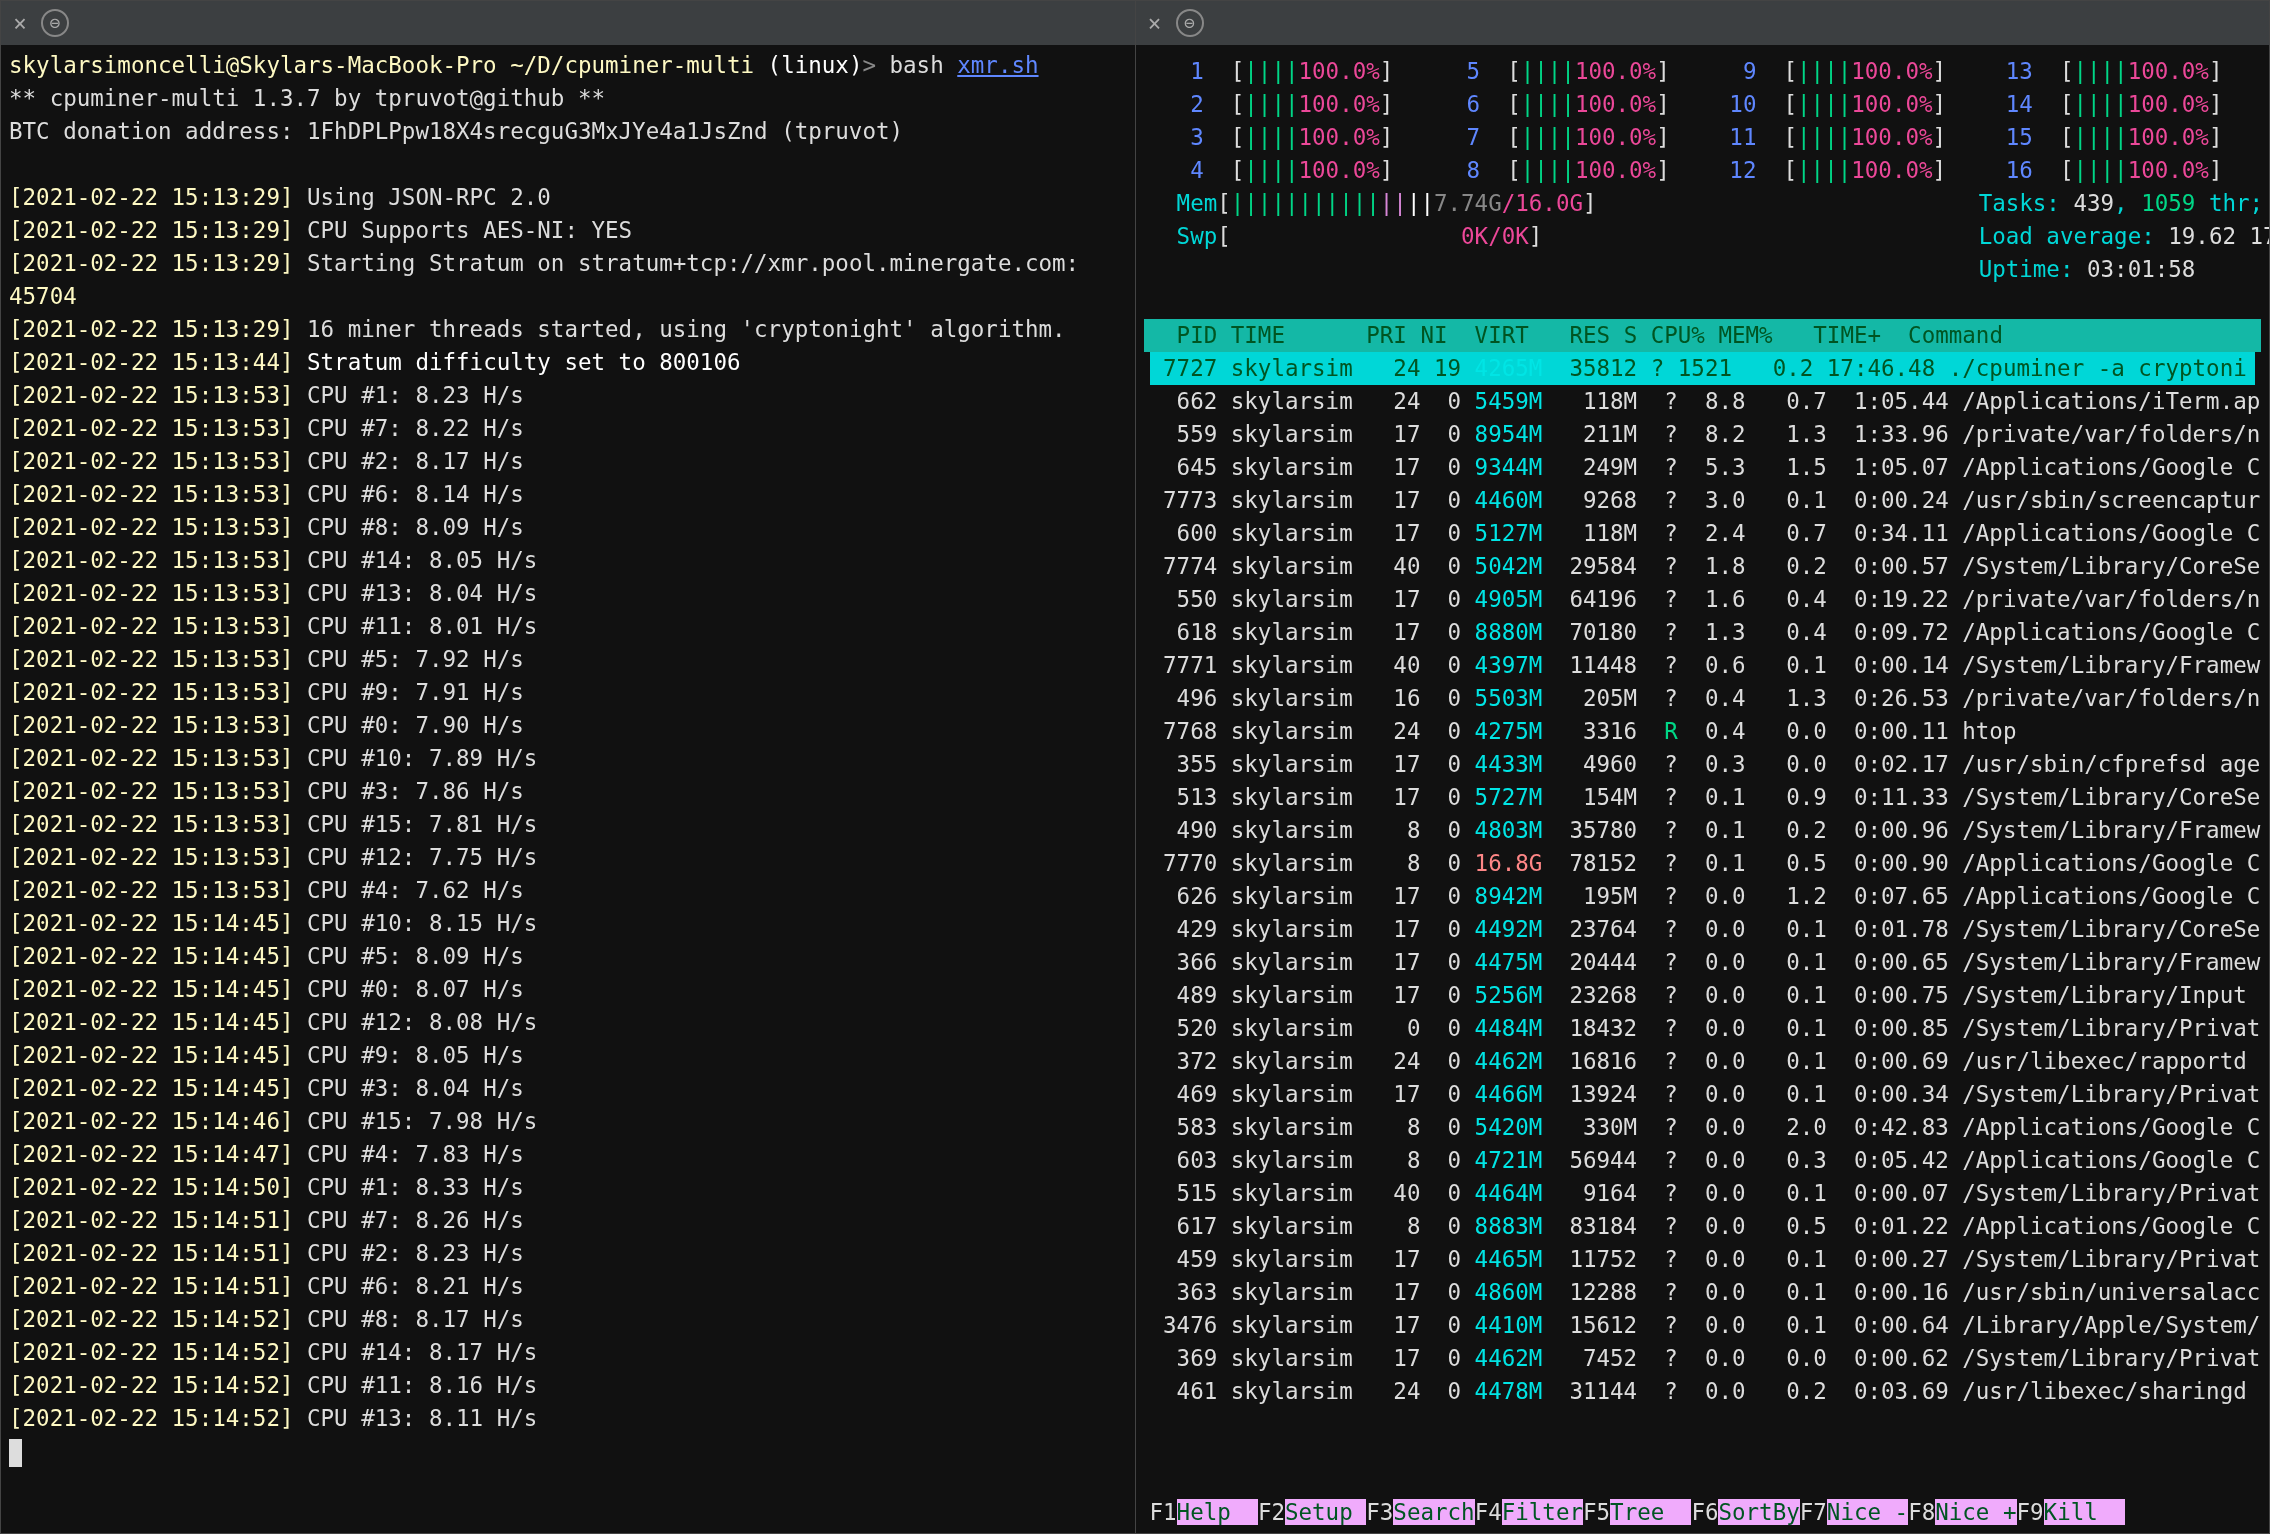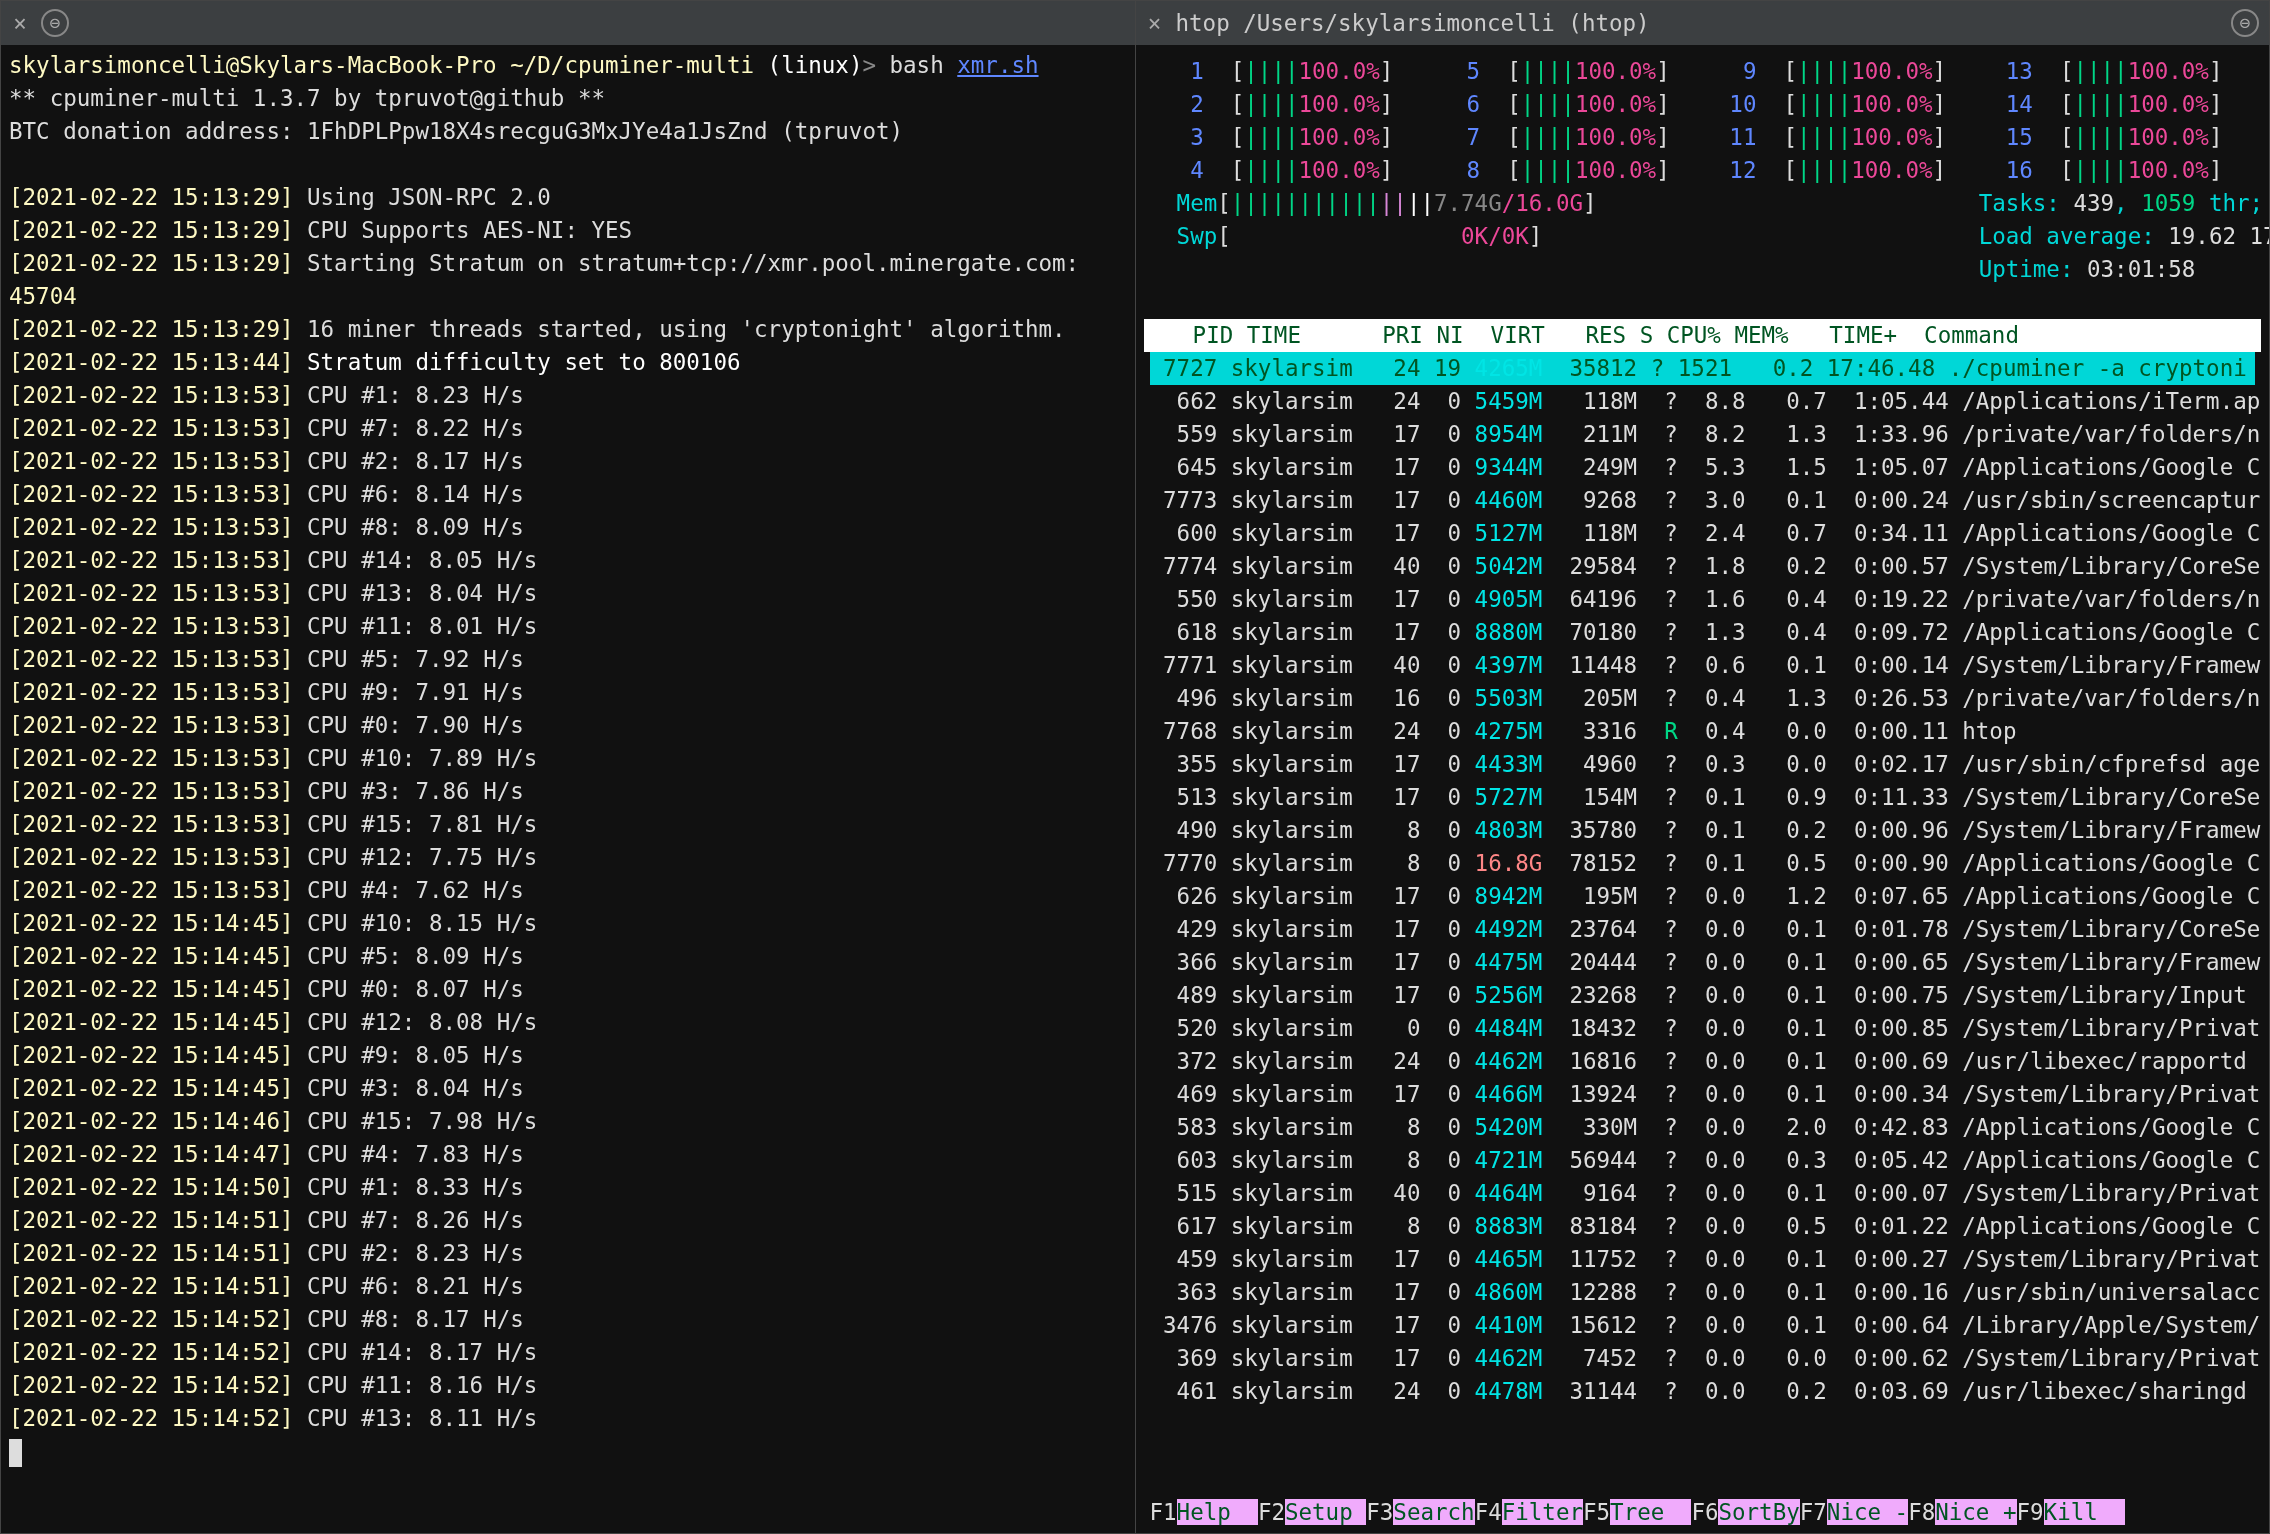--- a/index.html
+++ b/index.html
@@ -18,21 +18,21 @@
   
   #htop{display:flex;flex-direction:column;height:100%}
   .meters{display:flex;padding:6px 6px 0 6px}
   .mcol{flex:1;min-width:0}
   .mrow{white-space:pre}
   .bar-num{color:#5f87ff}
   .bar-brkt{color:#ddd}
   .bar-fill{color:#00d787}
   .bar-pct{color:#ec4899}
   .mem-lbl{color:#00d7d7}
-  .proc-header{display:flex;background:#ffffff;color:#052;padding:0 22px}
+  .proc-header{display:flex;background:#14b8a6;color:#052;padding:0 6px}
   .proc-header span{white-space:pre}
   .proc-body{flex:1;overflow:hidden;padding:0 6px}
   .proc-row{white-space:pre}
   .proc-row.sel{background:#00d7d7;color:#052}
   .virt{color:#00e5e5}
   .virt-r{color:#ff8787}
   .fkeys{display:flex;background:#111;padding:0 6px}
   .fkeys span{white-space:pre}
   .fk-lbl{background:#f0abfc;color:#052}
   #cursor{display:inline-block;width:13px;height:28px;background:#ddd;vertical-align:middle}
@@ -46,21 +46,20 @@
     <div class="tabbar">
       <span class="x">×</span>
       <span class="menu">⊖</span>
     </div>
     <div class="term" id="left-term"><div><span class="c-cyan">skylarsimoncelli@Skylars-MacBook-Pro</span> <span class="c-cyan">~/D/cpuminer-multi</span> <span class="c-yellow">(linux)</span><span class="c-dim">&gt; </span><span>bash </span><span class="c-blue" style="text-decoration:underline">xmr.sh</span></div><div>** cpuminer-multi 1.3.7 by tpruvot@github **</div><div>BTC donation address: 1FhDPLPpw18X4srecguG3MxJYe4a1JsZnd (tpruvot)</div><div> </div><div><span class="c-cyan">[2021-02-22 15:13:29]</span> <span class="">Using JSON-RPC 2.0</span></div><div><span class="c-cyan">[2021-02-22 15:13:29]</span> <span class="">CPU Supports AES-NI: YES</span></div><div><span class="c-cyan">[2021-02-22 15:13:29]</span> <span class="">Starting Stratum on stratum+tcp://xmr.pool.minergate.com:</span></div><div><span class="c-cyan">45704</span></div><div><span class="c-cyan">[2021-02-22 15:13:29]</span> <span class="">16 miner threads started, using 'cryptonight' algorithm.</span></div><div><span class="c-cyan">[2021-02-22 15:13:44]</span> <span class="c-yellow">Stratum difficulty set to 800106</span></div><div><span class="c-cyan">[2021-02-22 15:13:53]</span> <span class="">CPU #1: 8.23 H/s</span></div><div><span class="c-cyan">[2021-02-22 15:13:53]</span> <span class="">CPU #7: 8.22 H/s</span></div><div><span class="c-cyan">[2021-02-22 15:13:53]</span> <span class="">CPU #2: 8.17 H/s</span></div><div><span class="c-cyan">[2021-02-22 15:13:53]</span> <span class="">CPU #6: 8.14 H/s</span></div><div><span class="c-cyan">[2021-02-22 15:13:53]</span> <span class="">CPU #8: 8.09 H/s</span></div><div><span class="c-cyan">[2021-02-22 15:13:53]</span> <span class="">CPU #14: 8.05 H/s</span></div><div><span class="c-cyan">[2021-02-22 15:13:53]</span> <span class="">CPU #13: 8.04 H/s</span></div><div><span class="c-cyan">[2021-02-22 15:13:53]</span> <span class="">CPU #11: 8.01 H/s</span></div><div><span class="c-cyan">[2021-02-22 15:13:53]</span> <span class="">CPU #5: 7.92 H/s</span></div><div><span class="c-cyan">[2021-02-22 15:13:53]</span> <span class="">CPU #9: 7.91 H/s</span></div><div><span class="c-cyan">[2021-02-22 15:13:53]</span> <span class="">CPU #0: 7.90 H/s</span></div><div><span class="c-cyan">[2021-02-22 15:13:53]</span> <span class="">CPU #10: 7.89 H/s</span></div><div><span class="c-cyan">[2021-02-22 15:13:53]</span> <span class="">CPU #3: 7.86 H/s</span></div><div><span class="c-cyan">[2021-02-22 15:13:53]</span> <span class="">CPU #15: 7.81 H/s</span></div><div><span class="c-cyan">[2021-02-22 15:13:53]</span> <span class="">CPU #12: 7.75 H/s</span></div><div><span class="c-cyan">[2021-02-22 15:13:53]</span> <span class="">CPU #4: 7.62 H/s</span></div><div><span class="c-cyan">[2021-02-22 15:14:45]</span> <span class="">CPU #10: 8.15 H/s</span></div><div><span class="c-cyan">[2021-02-22 15:14:45]</span> <span class="">CPU #5: 8.09 H/s</span></div><div><span class="c-cyan">[2021-02-22 15:14:45]</span> <span class="">CPU #0: 8.07 H/s</span></div><div><span class="c-cyan">[2021-02-22 15:14:45]</span> <span class="">CPU #12: 8.08 H/s</span></div><div><span class="c-cyan">[2021-02-22 15:14:45]</span> <span class="">CPU #9: 8.05 H/s</span></div><div><span class="c-cyan">[2021-02-22 15:14:45]</span> <span class="">CPU #3: 8.04 H/s</span></div><div><span class="c-cyan">[2021-02-22 15:14:46]</span> <span class="">CPU #15: 7.98 H/s</span></div><div><span class="c-cyan">[2021-02-22 15:14:47]</span> <span class="">CPU #4: 7.83 H/s</span></div><div><span class="c-cyan">[2021-02-22 15:14:50]</span> <span class="">CPU #1: 8.33 H/s</span></div><div><span class="c-cyan">[2021-02-22 15:14:51]</span> <span class="">CPU #7: 8.26 H/s</span></div><div><span class="c-cyan">[2021-02-22 15:14:51]</span> <span class="">CPU #2: 8.23 H/s</span></div><div><span class="c-cyan">[2021-02-22 15:14:51]</span> <span class="">CPU #6: 8.21 H/s</span></div><div><span class="c-cyan">[2021-02-22 15:14:52]</span> <span class="">CPU #8: 8.17 H/s</span></div><div><span class="c-cyan">[2021-02-22 15:14:52]</span> <span class="">CPU #14: 8.17 H/s</span></div><div><span class="c-cyan">[2021-02-22 15:14:52]</span> <span class="">CPU #11: 8.16 H/s</span></div><div><span class="c-cyan">[2021-02-22 15:14:52]</span> <span class="">CPU #13: 8.11 H/s</span></div><div><span id="cursor"></span></div></div>
   </div>
 
   <div class="pane">
     <div class="tabbar">
       <span class="x">×</span>
-      <span class="title">htop /Users/skylarsimoncelli (htop)</span>
       <span class="menu">⊖</span>
     </div>
     <div class="term" id="htop">
       <div class="meters" id="meters"><div class="mcol"><div class="mrow">  <span class="bar-num"> 1</span>  <span class="bar-brkt">[</span><span class="bar-fill">||||</span><span class="bar-pct">100.0%</span><span class="bar-brkt">]</span></div><div class="mrow">  <span class="bar-num"> 2</span>  <span class="bar-brkt">[</span><span class="bar-fill">||||</span><span class="bar-pct">100.0%</span><span class="bar-brkt">]</span></div><div class="mrow">  <span class="bar-num"> 3</span>  <span class="bar-brkt">[</span><span class="bar-fill">||||</span><span class="bar-pct">100.0%</span><span class="bar-brkt">]</span></div><div class="mrow">  <span class="bar-num"> 4</span>  <span class="bar-brkt">[</span><span class="bar-fill">||||</span><span class="bar-pct">100.0%</span><span class="bar-brkt">]</span></div><div class="mrow">  <span class="mem-lbl">Mem</span><span class="bar-brkt">[</span><span class="bar-fill">|||||||||||</span><span class="c-mag">||</span><span class="c-yellow">||</span><span style="color:#888">7.74G</span><span class="bar-pct">/16.0G</span><span class="bar-brkt">]</span></div><div class="mrow">  <span class="mem-lbl">Swp</span><span class="bar-brkt">[</span><span>                 </span><span class="bar-pct">0K/0K</span><span class="bar-brkt">]</span></div></div><div class="mcol"><div class="mrow">  <span class="bar-num"> 5</span>  <span class="bar-brkt">[</span><span class="bar-fill">||||</span><span class="bar-pct">100.0%</span><span class="bar-brkt">]</span></div><div class="mrow">  <span class="bar-num"> 6</span>  <span class="bar-brkt">[</span><span class="bar-fill">||||</span><span class="bar-pct">100.0%</span><span class="bar-brkt">]</span></div><div class="mrow">  <span class="bar-num"> 7</span>  <span class="bar-brkt">[</span><span class="bar-fill">||||</span><span class="bar-pct">100.0%</span><span class="bar-brkt">]</span></div><div class="mrow">  <span class="bar-num"> 8</span>  <span class="bar-brkt">[</span><span class="bar-fill">||||</span><span class="bar-pct">100.0%</span><span class="bar-brkt">]</span></div></div><div class="mcol"><div class="mrow">  <span class="bar-num"> 9</span>  <span class="bar-brkt">[</span><span class="bar-fill">||||</span><span class="bar-pct">100.0%</span><span class="bar-brkt">]</span></div><div class="mrow">  <span class="bar-num">10</span>  <span class="bar-brkt">[</span><span class="bar-fill">||||</span><span class="bar-pct">100.0%</span><span class="bar-brkt">]</span></div><div class="mrow">  <span class="bar-num">11</span>  <span class="bar-brkt">[</span><span class="bar-fill">||||</span><span class="bar-pct">100.0%</span><span class="bar-brkt">]</span></div><div class="mrow">  <span class="bar-num">12</span>  <span class="bar-brkt">[</span><span class="bar-fill">||||</span><span class="bar-pct">100.0%</span><span class="bar-brkt">]</span></div></div><div class="mcol"><div class="mrow">  <span class="bar-num">13</span>  <span class="bar-brkt">[</span><span class="bar-fill">||||</span><span class="bar-pct">100.0%</span><span class="bar-brkt">]</span></div><div class="mrow">  <span class="bar-num">14</span>  <span class="bar-brkt">[</span><span class="bar-fill">||||</span><span class="bar-pct">100.0%</span><span class="bar-brkt">]</span></div><div class="mrow">  <span class="bar-num">15</span>  <span class="bar-brkt">[</span><span class="bar-fill">||||</span><span class="bar-pct">100.0%</span><span class="bar-brkt">]</span></div><div class="mrow">  <span class="bar-num">16</span>  <span class="bar-brkt">[</span><span class="bar-fill">||||</span><span class="bar-pct">100.0%</span><span class="bar-brkt">]</span></div><div class="mrow"><span class="mem-lbl">Tasks: </span><span class="bold">439</span><span class="mem-lbl">, </span><span class="bold" style="color:#00d787">1059</span><span class="mem-lbl"> thr; </span></div><div class="mrow"><span class="mem-lbl">Load average: </span><span class="bold">19.62</span> <span>17.33</span> </div><div class="mrow"><span class="mem-lbl">Uptime: </span><span class="bold">03:01:58</span></div><div class="mrow"> </div></div></div>
       <div class="proc-header" id="phdr"><span>  PID</span><span> TIME     </span><span> PRI</span><span> NI</span><span>  VIRT</span><span>   RES</span><span> S</span><span> CPU%</span><span> MEM%</span><span>   TIME+ </span><span> Command</span></div>
       <div class="proc-body" id="pbody"><div class="proc-row sel"> 7727 skylarsim   24 19 <span class="virt">4265M</span>  35812 ? 1521   0.2 17:46.48 ./cpuminer -a cryptoni</div><div class="proc-row">  662 skylarsim   24  0 <span class="virt">5459M</span>   118M  ?  8.8   0.7  1:05.44 /Applications/iTerm.ap</div><div class="proc-row">  559 skylarsim   17  0 <span class="virt">8954M</span>   211M  ?  8.2   1.3  1:33.96 /private/var/folders/n</div><div class="proc-row">  645 skylarsim   17  0 <span class="virt">9344M</span>   249M  ?  5.3   1.5  1:05.07 /Applications/Google C</div><div class="proc-row"> 7773 skylarsim   17  0 <span class="virt">4460M</span>   9268  ?  3.0   0.1  0:00.24 /usr/sbin/screencaptur</div><div class="proc-row">  600 skylarsim   17  0 <span class="virt">5127M</span>   118M  ?  2.4   0.7  0:34.11 /Applications/Google C</div><div class="proc-row"> 7774 skylarsim   40  0 <span class="virt">5042M</span>  29584  ?  1.8   0.2  0:00.57 /System/Library/CoreSe</div><div class="proc-row">  550 skylarsim   17  0 <span class="virt">4905M</span>  64196  ?  1.6   0.4  0:19.22 /private/var/folders/n</div><div class="proc-row">  618 skylarsim   17  0 <span class="virt">8880M</span>  70180  ?  1.3   0.4  0:09.72 /Applications/Google C</div><div class="proc-row"> 7771 skylarsim   40  0 <span class="virt">4397M</span>  11448  ?  0.6   0.1  0:00.14 /System/Library/Framew</div><div class="proc-row">  496 skylarsim   16  0 <span class="virt">5503M</span>   205M  ?  0.4   1.3  0:26.53 /private/var/folders/n</div><div class="proc-row"> 7768 skylarsim   24  0 <span class="virt">4275M</span>   3316 <span style="color:#00d787"> R</span>  0.4   0.0  0:00.11 htop</div><div class="proc-row">  355 skylarsim   17  0 <span class="virt">4433M</span>   4960  ?  0.3   0.0  0:02.17 /usr/sbin/cfprefsd age</div><div class="proc-row">  513 skylarsim   17  0 <span class="virt">5727M</span>   154M  ?  0.1   0.9  0:11.33 /System/Library/CoreSe</div><div class="proc-row">  490 skylarsim    8  0 <span class="virt">4803M</span>  35780  ?  0.1   0.2  0:00.96 /System/Library/Framew</div><div class="proc-row"> 7770 skylarsim    8  0 <span class="virt-r">16.8G</span>  78152  ?  0.1   0.5  0:00.90 /Applications/Google C</div><div class="proc-row">  626 skylarsim   17  0 <span class="virt">8942M</span>   195M  ?  0.0   1.2  0:07.65 /Applications/Google C</div><div class="proc-row">  429 skylarsim   17  0 <span class="virt">4492M</span>  23764  ?  0.0   0.1  0:01.78 /System/Library/CoreSe</div><div class="proc-row">  366 skylarsim   17  0 <span class="virt">4475M</span>  20444  ?  0.0   0.1  0:00.65 /System/Library/Framew</div><div class="proc-row">  489 skylarsim   17  0 <span class="virt">5256M</span>  23268  ?  0.0   0.1  0:00.75 /System/Library/Input</div><div class="proc-row">  520 skylarsim    0  0 <span class="virt">4484M</span>  18432  ?  0.0   0.1  0:00.85 /System/Library/Privat</div><div class="proc-row">  372 skylarsim   24  0 <span class="virt">4462M</span>  16816  ?  0.0   0.1  0:00.69 /usr/libexec/rapportd</div><div class="proc-row">  469 skylarsim   17  0 <span class="virt">4466M</span>  13924  ?  0.0   0.1  0:00.34 /System/Library/Privat</div><div class="proc-row">  583 skylarsim    8  0 <span class="virt">5420M</span>   330M  ?  0.0   2.0  0:42.83 /Applications/Google C</div><div class="proc-row">  603 skylarsim    8  0 <span class="virt">4721M</span>  56944  ?  0.0   0.3  0:05.42 /Applications/Google C</div><div class="proc-row">  515 skylarsim   40  0 <span class="virt">4464M</span>   9164  ?  0.0   0.1  0:00.07 /System/Library/Privat</div><div class="proc-row">  617 skylarsim    8  0 <span class="virt">8883M</span>  83184  ?  0.0   0.5  0:01.22 /Applications/Google C</div><div class="proc-row">  459 skylarsim   17  0 <span class="virt">4465M</span>  11752  ?  0.0   0.1  0:00.27 /System/Library/Privat</div><div class="proc-row">  363 skylarsim   17  0 <span class="virt">4860M</span>  12288  ?  0.0   0.1  0:00.16 /usr/sbin/universalacc</div><div class="proc-row"> 3476 skylarsim   17  0 <span class="virt">4410M</span>  15612  ?  0.0   0.1  0:00.64 /Library/Apple/System/</div><div class="proc-row">  369 skylarsim   17  0 <span class="virt">4462M</span>   7452  ?  0.0   0.0  0:00.62 /System/Library/Privat</div><div class="proc-row">  461 skylarsim   24  0 <span class="virt">4478M</span>  31144  ?  0.0   0.2  0:03.69 /usr/libexec/sharingd</div></div>
       <div class="fkeys" id="fkeys"><span><span>F1</span><span class="fk-lbl">Help  </span></span><span><span>F2</span><span class="fk-lbl">Setup </span></span><span><span>F3</span><span class="fk-lbl">Search</span></span><span><span>F4</span><span class="fk-lbl">Filter</span></span><span><span>F5</span><span class="fk-lbl">Tree  </span></span><span><span>F6</span><span class="fk-lbl">SortBy</span></span><span><span>F7</span><span class="fk-lbl">Nice -</span></span><span><span>F8</span><span class="fk-lbl">Nice +</span></span><span><span>F9</span><span class="fk-lbl">Kill  </span></span></div>
     </div>
   </div>
 </div>

